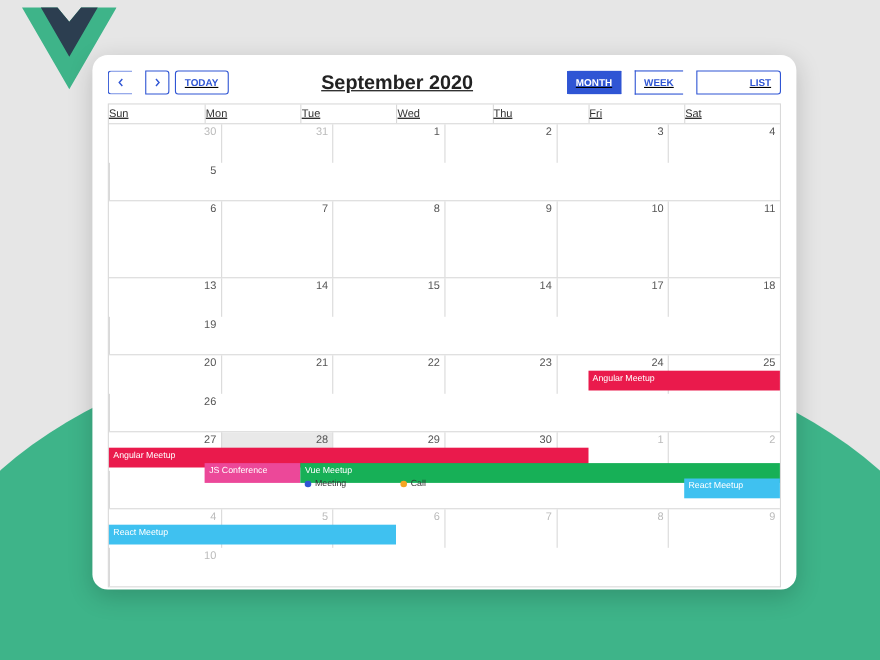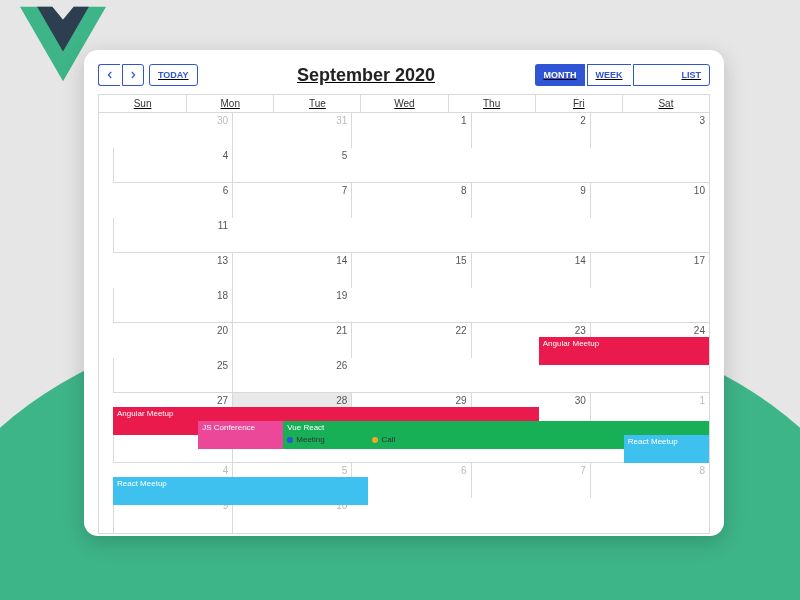--- a/index.html
+++ b/index.html
@@ -2,45 +2,45 @@
 <html><head>
 <meta charset="utf-8">
 <style>
 * { box-sizing: border-box; margin: 0; padding: 0; }
 html, body { width: 800px; height: 600px; overflow: hidden; font-family: -apple-system, BlinkMacSystemFont, "Segoe UI", Arial, sans-serif; }
 .bg { position: absolute; inset: 0; background: #e6e6e6; }
 .curve { position: absolute; left: -80px; right: -80px; bottom: -220px; height: 520px; background: #3eb489; border-top-left-radius: 50% 55%; border-top-right-radius: 50% 55%; }
 .logo { position: absolute; top: 6px; left: 20px; z-index: 2; }
 .card { position: absolute; top: 50px; left: 84px; width: 640px; height: 486px; background: #fff; border-radius: 14px; box-shadow: 0 6px 22px rgba(0,0,0,0.18); z-index: 3; padding: 14px 14px 10px; text-decoration: underline; }
 .toolbar { display: flex; align-items: center; justify-content: space-between; margin-bottom: 8px; }
-.lgrp, .rgrp { display: flex; gap: 2px; }
+.lgrp, .rgrp { display: flex; gap: 12px; }
 .btn { border: 1px solid #2f55d4; background: #fff; color: #2f55d4; font-size: 9px; font-weight: 700; padding: 4px 8px; display: flex; align-items: center; justify-content: center; }
 .btn.nav { width: 22px; padding: 0; height: 22px; }
 .btn.today { margin-left: 5px; height: 22px; }
 .btn.active { background: #2f55d4; color: #fff; }
 .lgrp .btn.nav:first-child { border-right: none; border-radius: 3px 0 0 3px; }
 .lgrp .btn.nav:nth-child(2) { border-radius: 0 3px 3px 0; }
 .btn.today { border-radius: 3px; }
 .rgrp .btn { height: 22px; }
 .rgrp .btn:first-child { border-right: none; border-radius: 3px 0 0 3px; }
 .rgrp .btn:nth-child(2) { border-right: none; }
 .rgrp .btn:last-child { border-radius: 0 3px 3px 0; padding-left: 48px; }
 .title { font-size: 18px; font-weight: 700; color: #222; }
 .cal { border: 1px solid #d9d9d9; width: 100%; font-size: 10px; }
 .dhead { display: grid; grid-template-columns: repeat(7, 1fr); border-bottom: 1px solid #d9d9d9; }
-.dhead > div { text-align: center; padding: 3px 0; font-weight: 500; color: #333; }
+.dhead > div { padding: 3px 0; font-weight: 500; color: #333; }
 .dhead > div + div { border-left: 1px solid #d9d9d9; }
-.wk { display: grid; grid-template-columns: repeat(5, 1fr); border-bottom: 1px solid #d9d9d9; position: relative; height: 70px; margin-left: 14px; }
+.wk { display: grid; grid-template-columns: repeat(6, 1fr); border-bottom: 1px solid #d9d9d9; position: relative; height: 70px; }
 .wk:last-child { border-bottom: none; }
 .wk > .cell { border-left: 1px solid #d9d9d9; position: relative; }
 .wk > .cell:first-child { border-left: none; }
 .cell .num { position: absolute; top: 2px; right: 4px; font-size: 10px; color: #555; }
 .cell.other .num { color: #bbb; }
 .cell.today { background: #e9e9e9; }
-.ev { position: absolute; height: 28px; line-height: 13px; font-size: 8px; color: #fff; padding-left: 4px; overflow: hidden; white-space: nowrap; }
+.ev { position: absolute; height: 18px; line-height: 13px; font-size: 8px; color: #fff; padding-left: 4px; overflow: hidden; white-space: nowrap; }
 .dot-ev { position: absolute; font-size: 8px; color: #333; display: flex; align-items: center; gap: 3px; }
 .dot-ev::before { content: ""; width: 6px; height: 6px; border-radius: 50%; display: inline-block; }
 .dot-blue::before { background: #2f55d4; }
 .dot-orange::before { background: #f5a623; }
 </style>
 </head>
 <body>
 
 <div class="bg">
   <div class="curve"></div>
@@ -196,21 +196,21 @@
             <div class="num">1</div>
           </div>
           <div class="cell other">
             <div class="num">2</div>
           </div>
           <div class="cell other">
             <div class="num">3</div>
           </div>
           <div class="ev" style="background: rgb(234, 26, 76); left: 0%; width: 71.4286%; top: 14px;">Angular Meetup</div>
           <div class="ev" style="background: #ec4899; left: 14.2857%; width: 14.2857%; top: 28px;">JS Conference</div>
-          <div class="ev" style="background: rgb(23, 176, 87); left: 28.5714%; width: 71.4286%; top: 28px;">Vue React</div>
+          <div class="ev" style="background: rgb(23, 176, 87); left: 28.5714%; width: 71.4286%; top: 28px;">Vue Meetup</div>
           <div class="dot-ev dot-blue" style="left: calc(28.5714% + 4px); top: 42px;">Meeting</div>
           <div class="dot-ev dot-orange" style="left: calc(42.8571% + 4px); top: 42px;">Call</div>
           <div class="ev" style="background: rgb(63, 193, 240); left: 85.7143%; width: 14.2857%; top: 42px;">React Meetup</div>
         </div>
         <div class="wk">
           <div class="cell other">
             <div class="num">4</div>
           </div>
           <div class="cell other">
             <div class="num">5</div>

